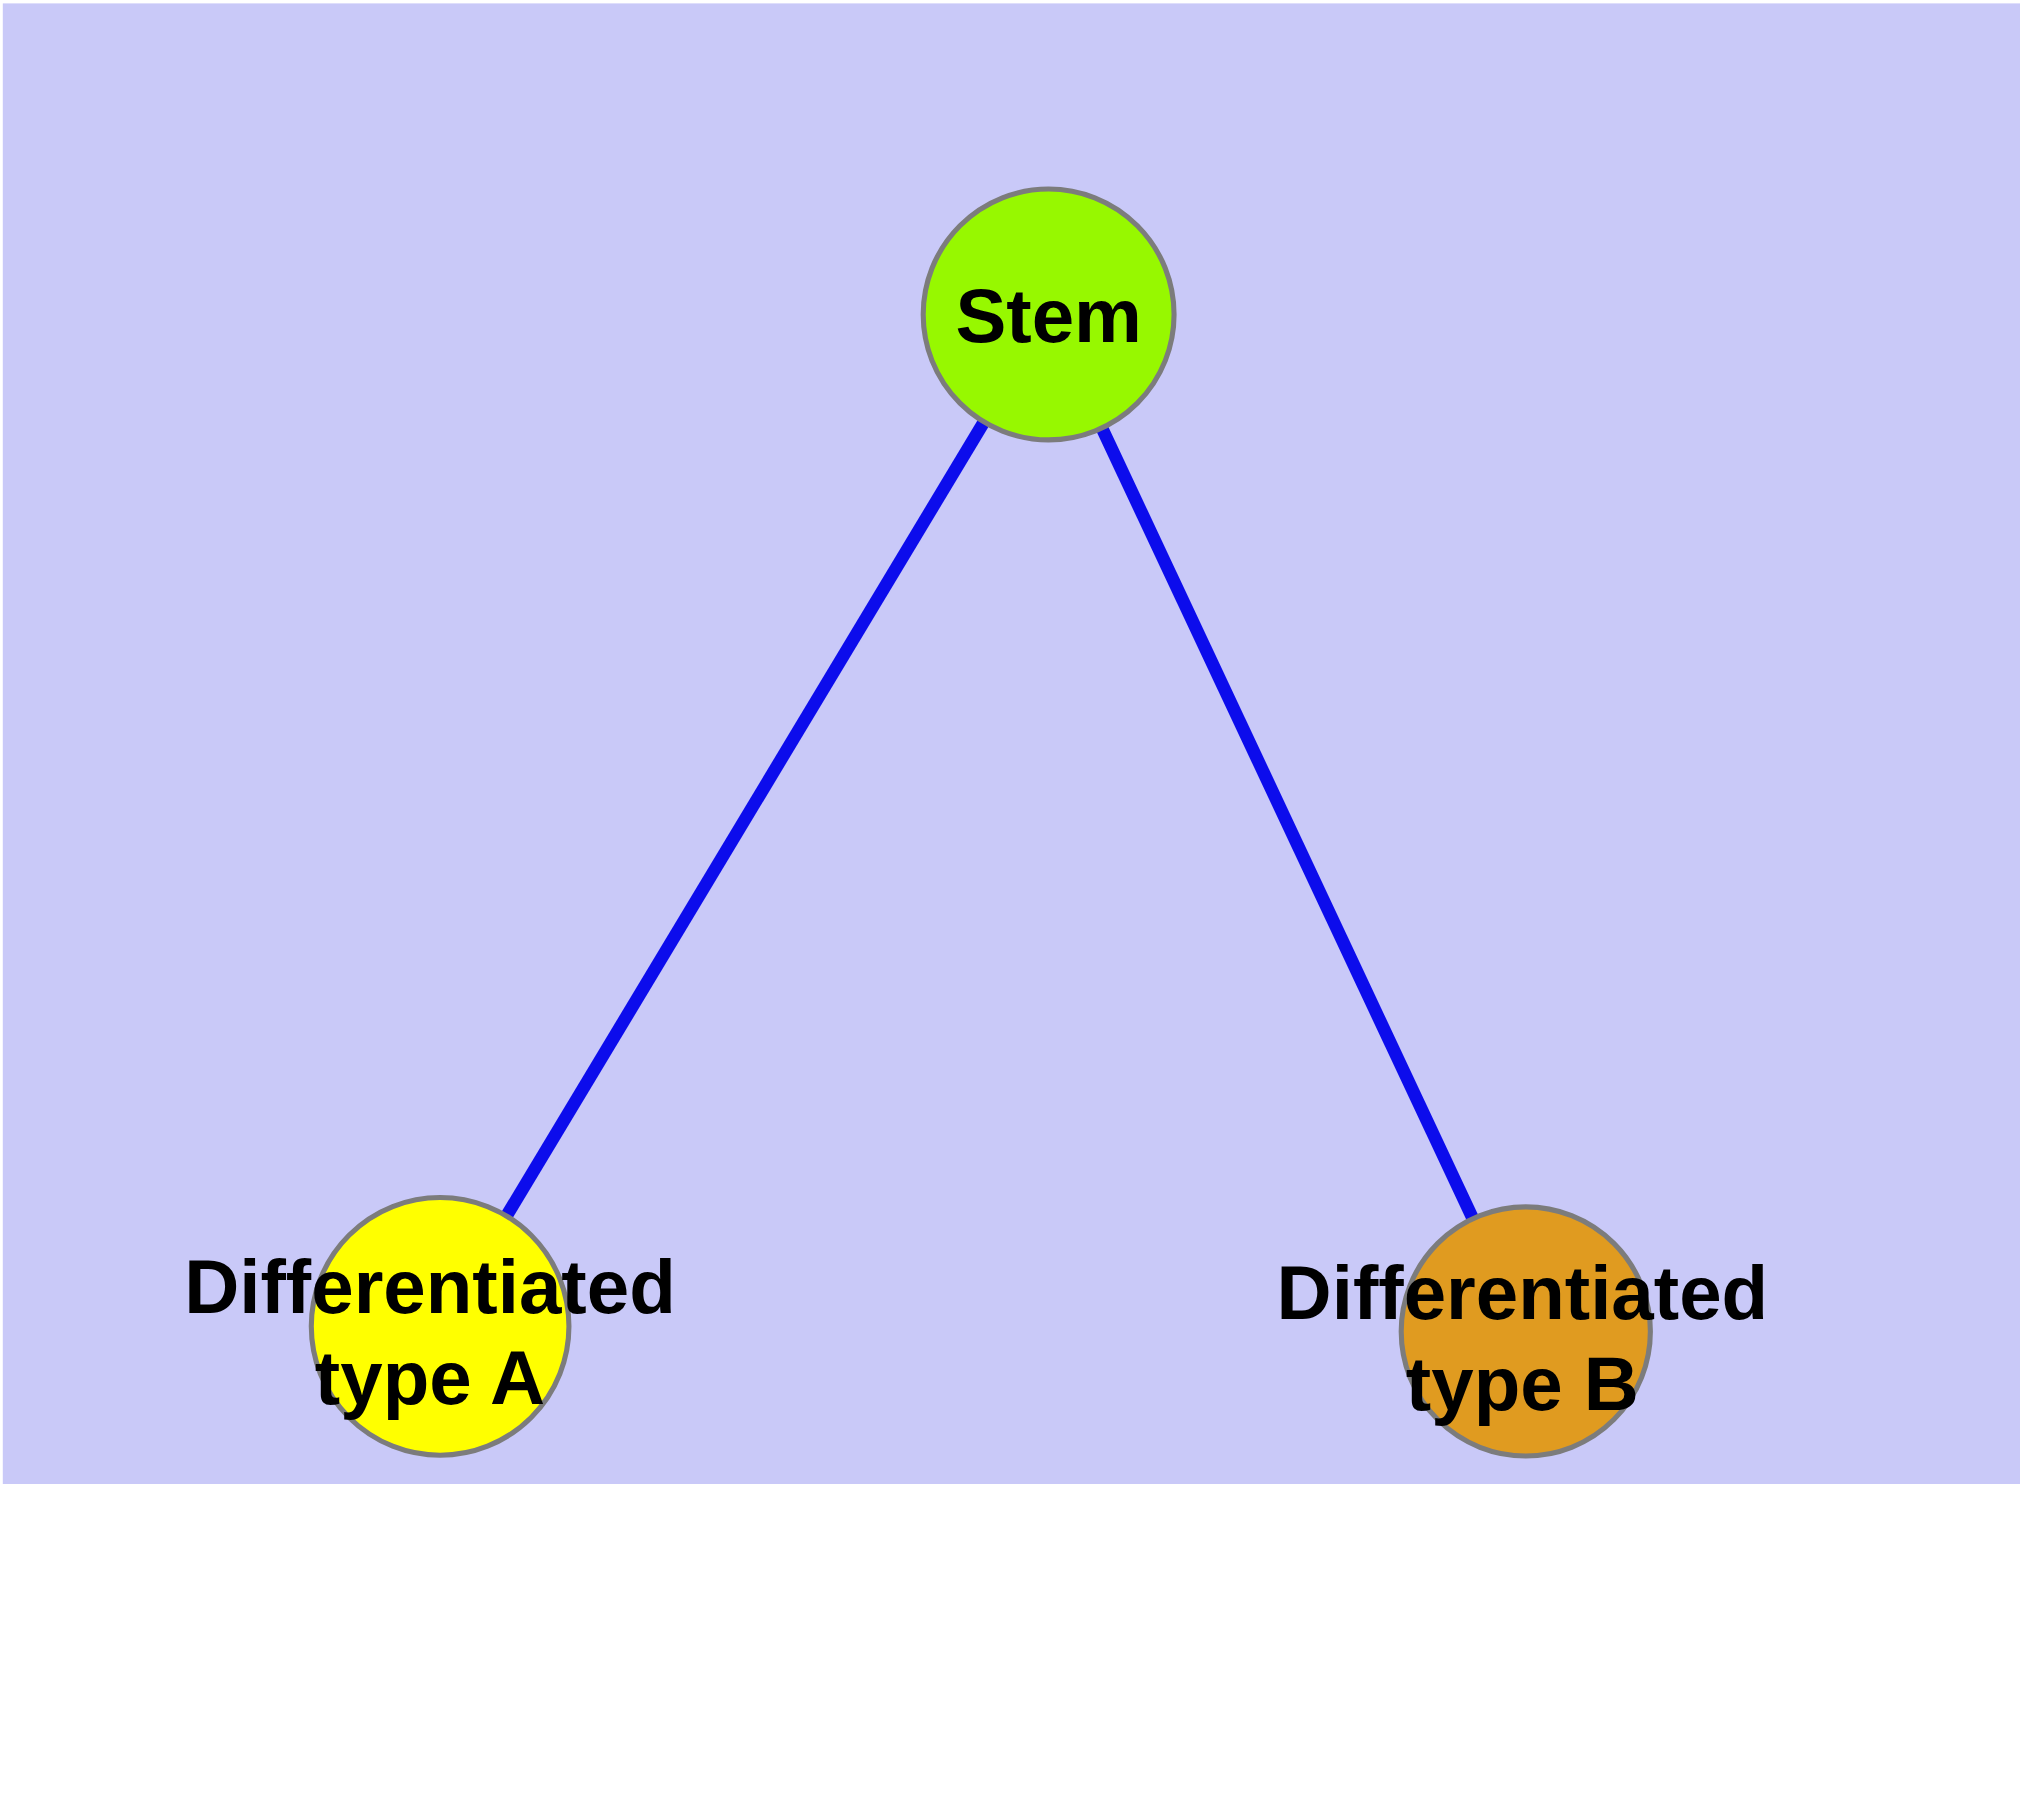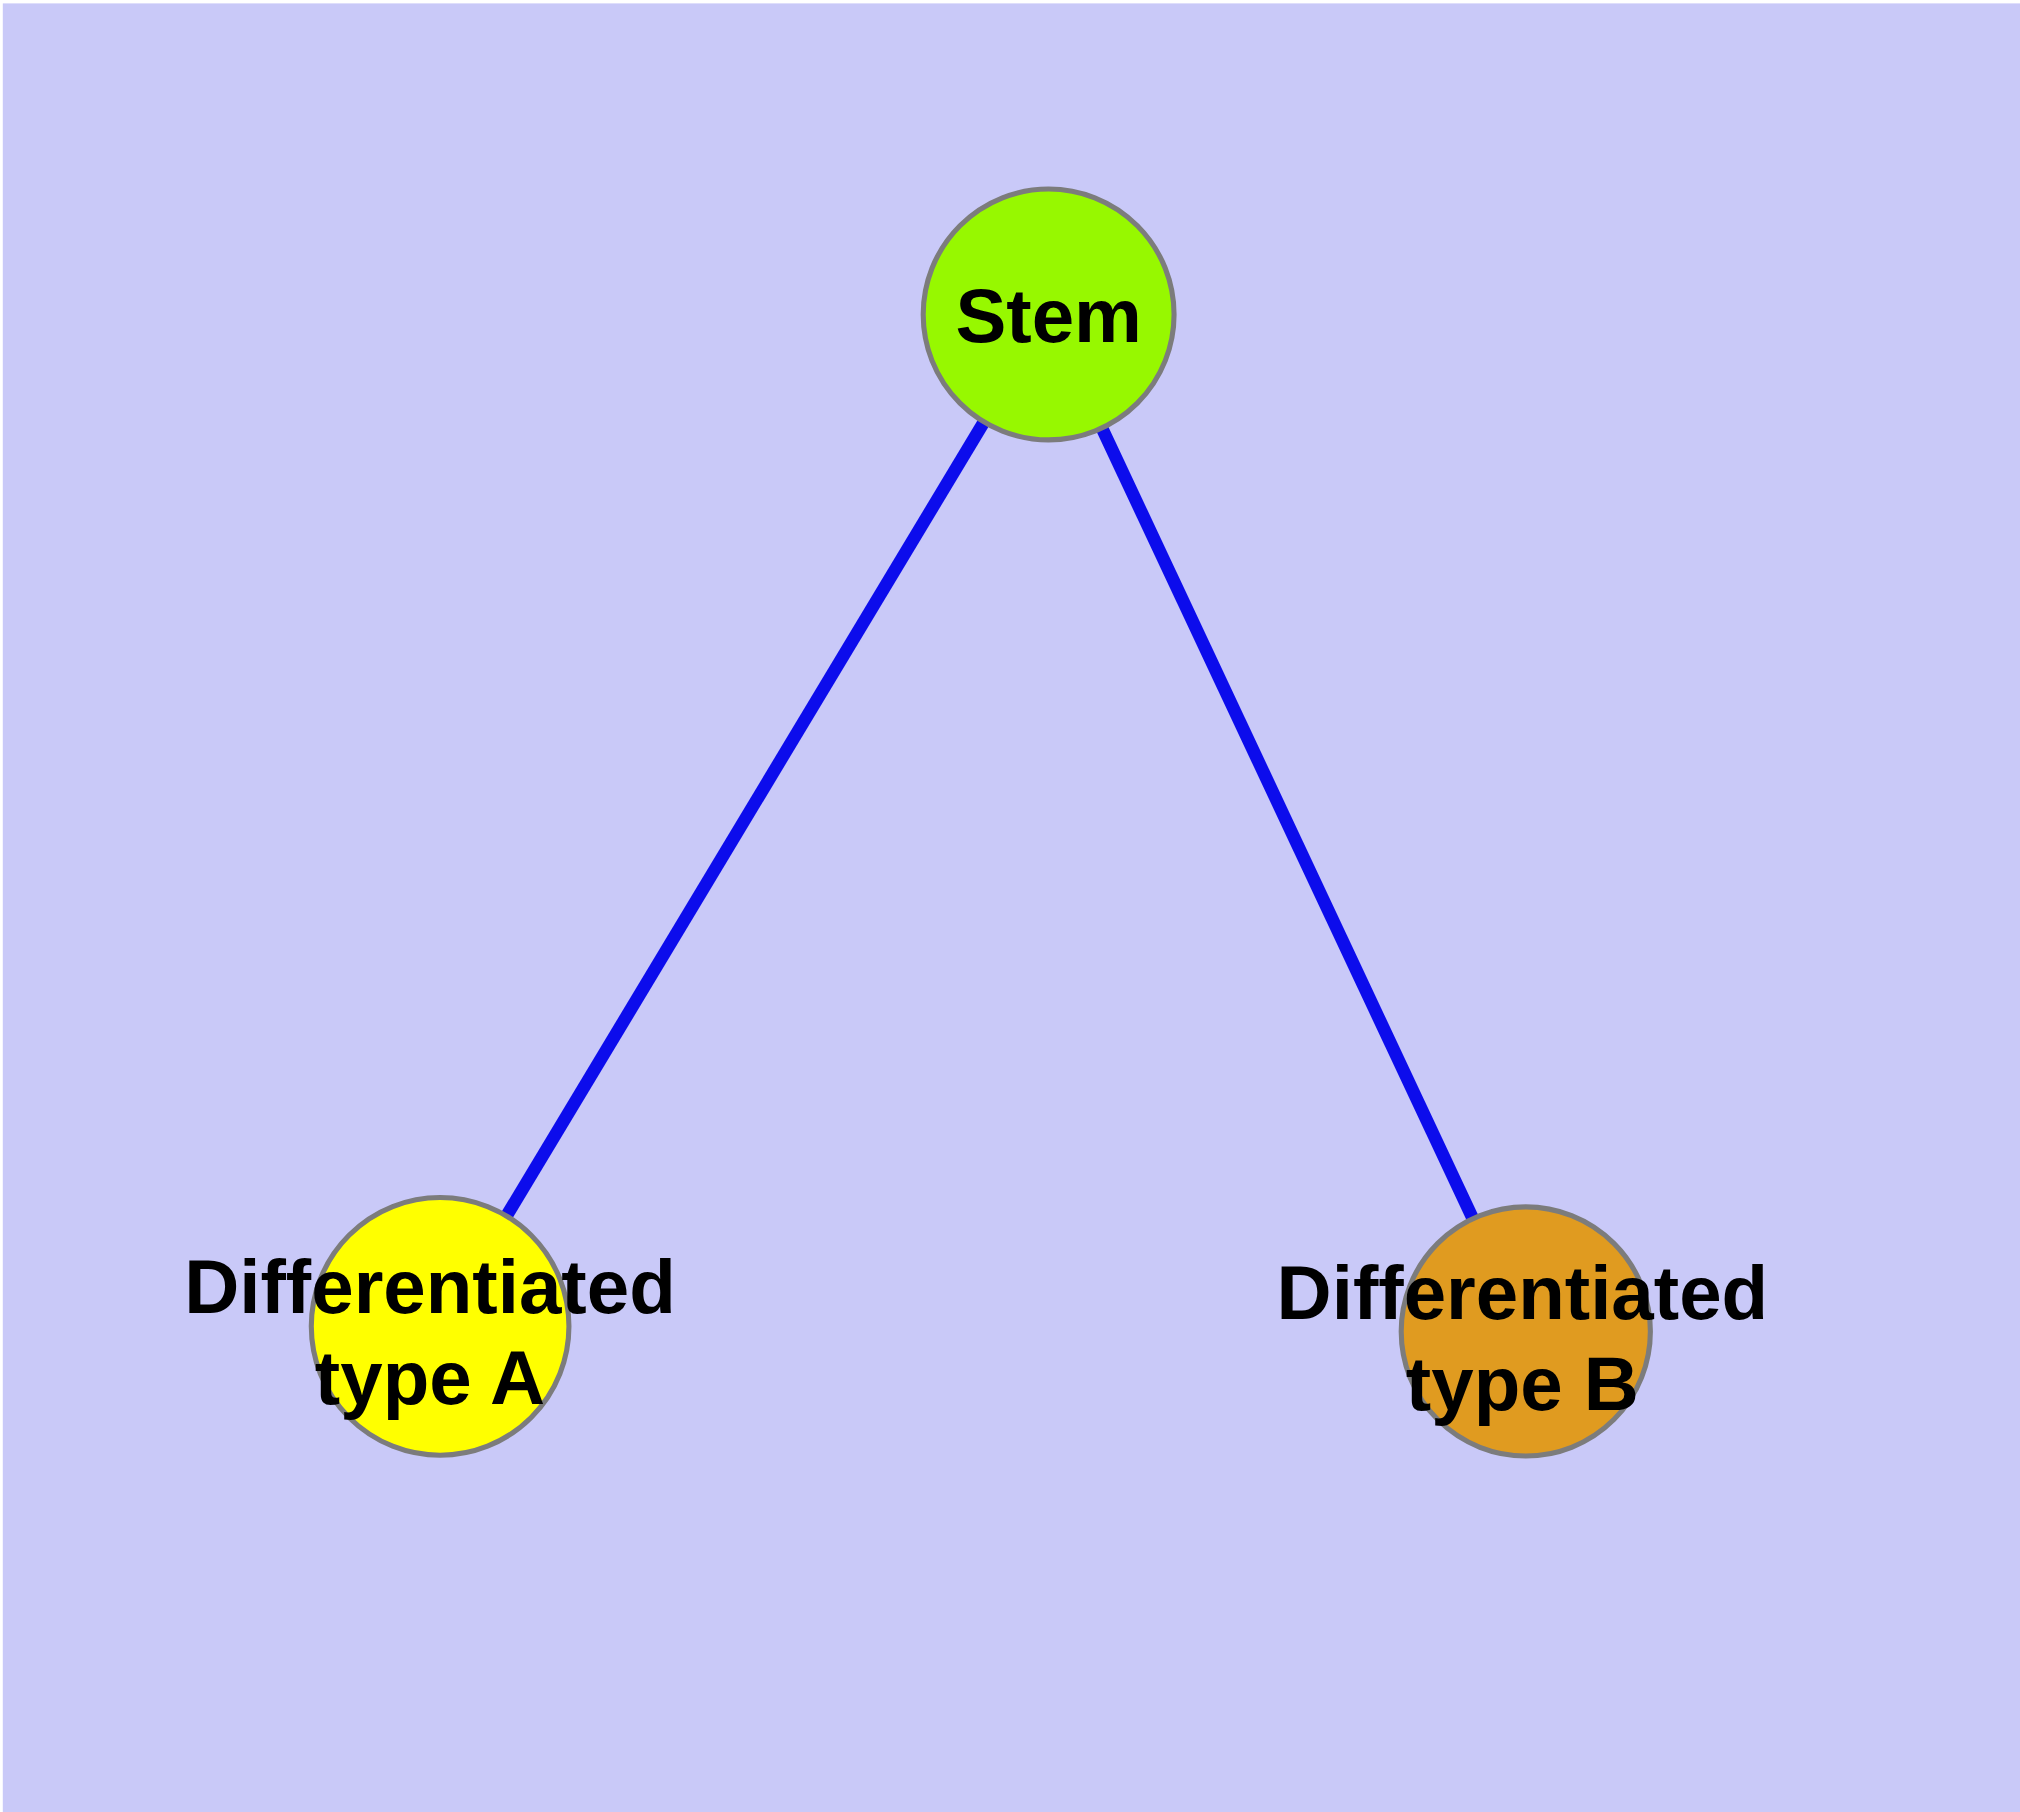--- a/index.html
+++ b/index.html
@@ -3,21 +3,21 @@
 <meta charset="utf-8">
 <style>
   html, body {
     margin: 0;
     padding: 0;
     background: #ffffff;
   }
   .figure-wrap {
     position: relative;
     width: 2021px;
-    height: 1812px;
+    height: 1484px;
     overflow: hidden;
   }
   svg {
     display: block;
   }
   .node-label {
     font-family: "Liberation Sans", "DejaVu Sans", sans-serif;
     font-weight: bold;
     font-size: 90px;
     text-anchor: middle;

